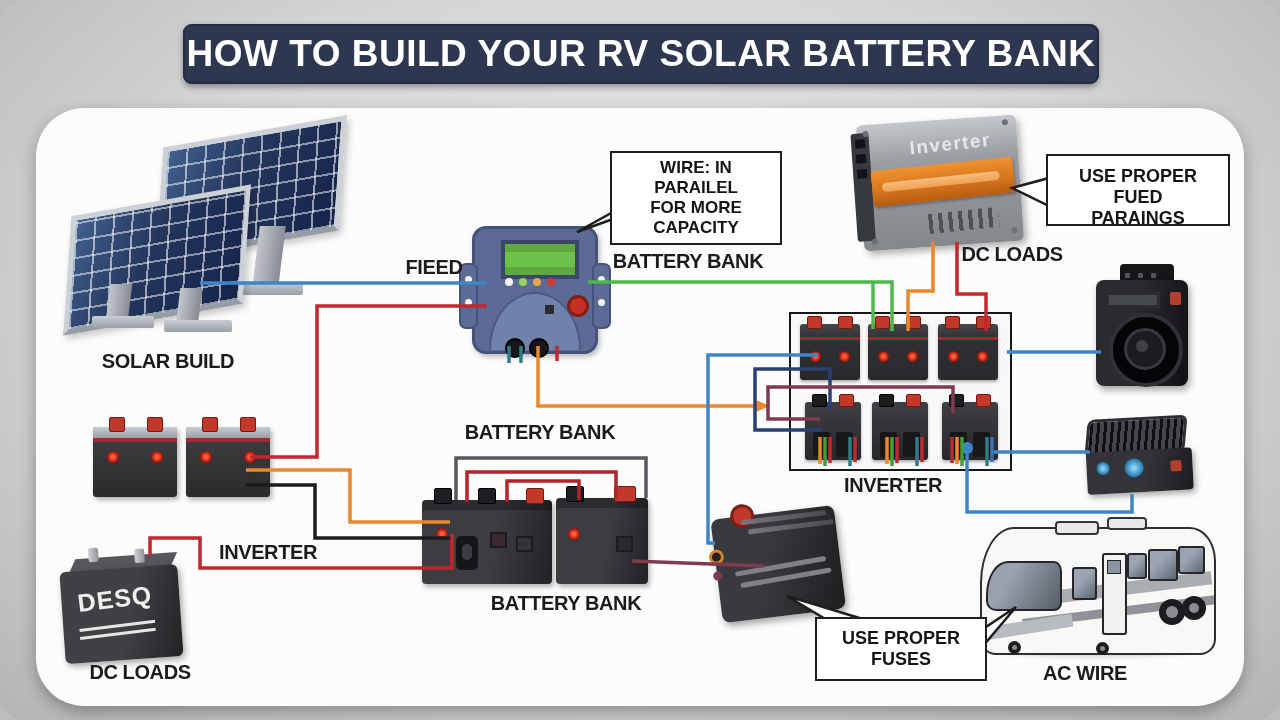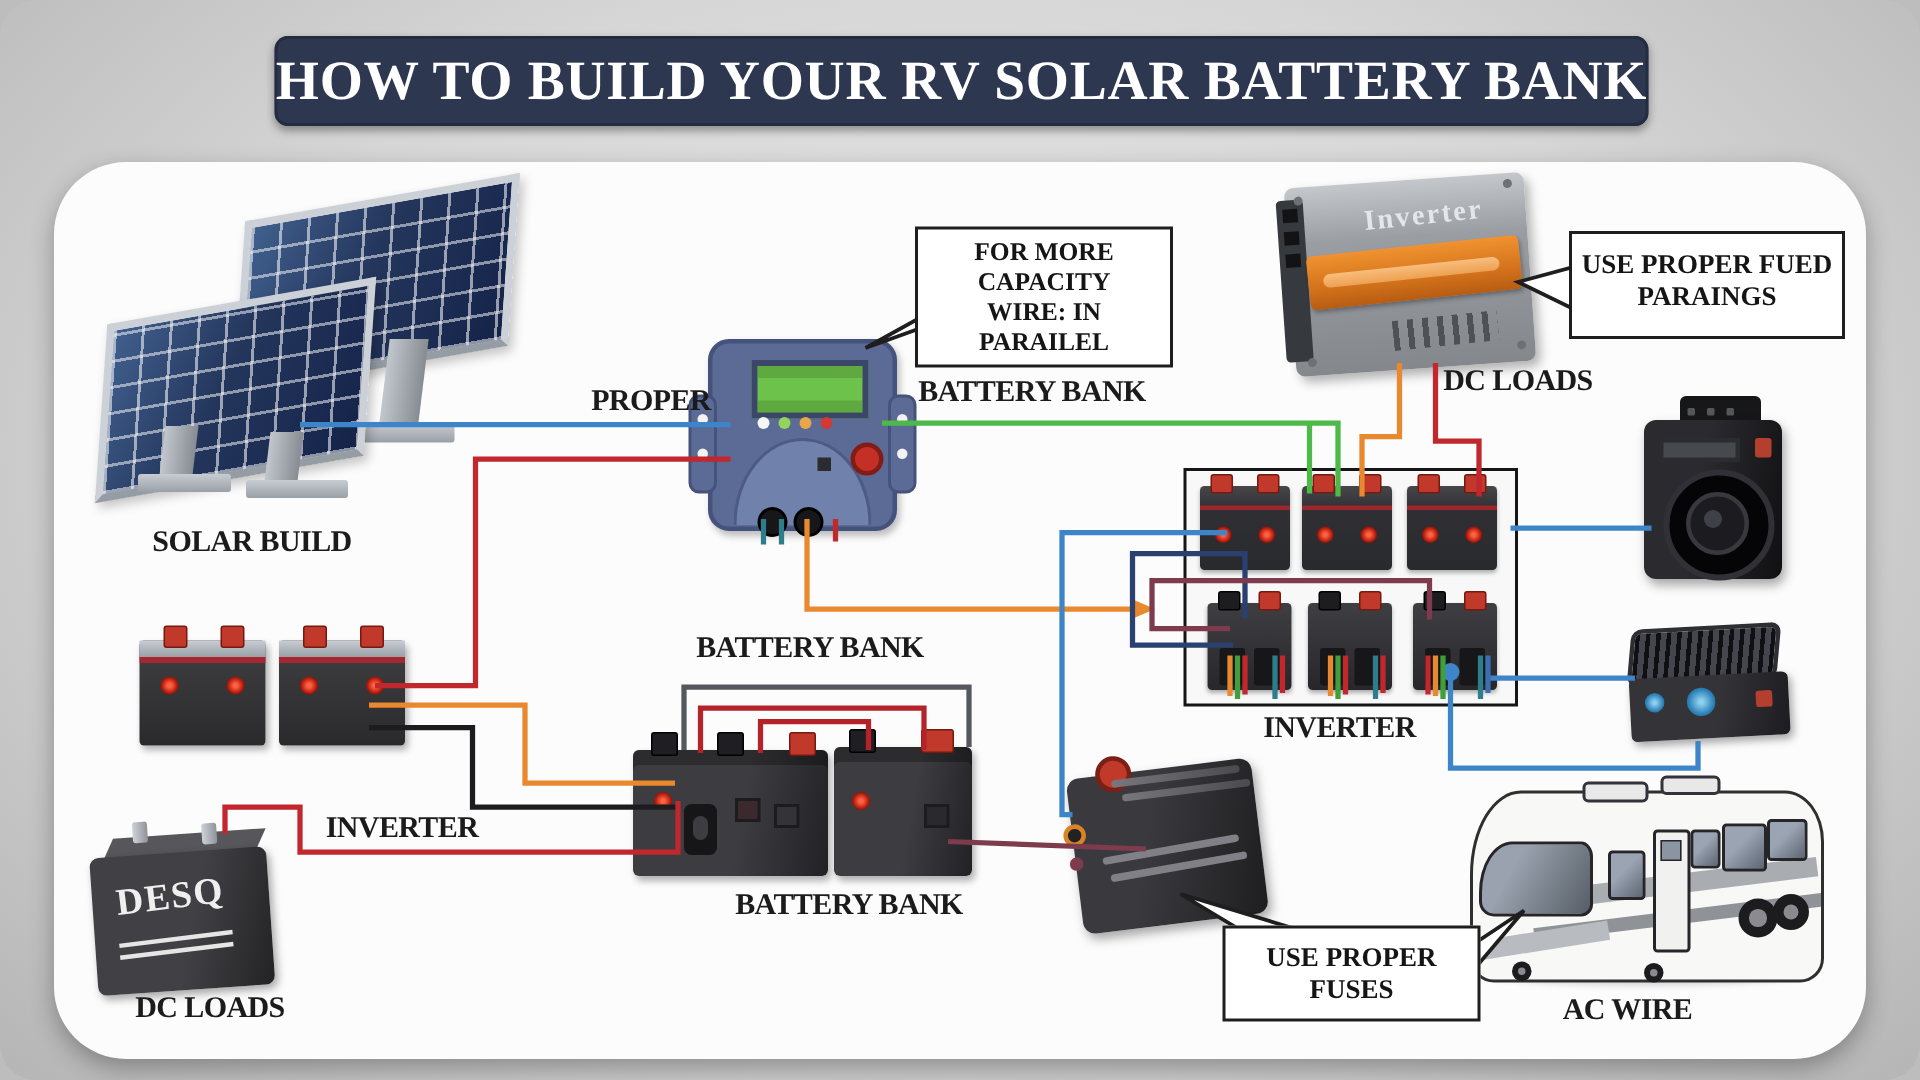--- a/index.html
+++ b/index.html
@@ -1,18 +1,18 @@
 <!DOCTYPE html>
 <html><head>
 <meta charset="utf-8">
 <style>
   html,body{margin:0;padding:0;background:#bdbdbd;}
   .stage{position:relative;width:1280px;height:720px;overflow:hidden;
     background:radial-gradient(ellipse at 50% 42%, #e9e9e9 0%, #d6d6d6 55%, #b5b5b5 100%);
-    font-family:Liberation Serif, serif;border-radius:24px;}
+    font-family:Liberation Sans, sans-serif;border-radius:24px;}
   .canvas{position:absolute;left:36px;top:108px;width:1208px;height:598px;background:#fcfcfc;
     border-radius:48px;box-shadow:0 6px 16px rgba(0,0,0,.30);z-index:1;}
   .titlebar{position:absolute;left:183px;top:24px;width:916px;height:60px;background:#2e3750;
     border-radius:9px;z-index:6;display:flex;align-items:center;justify-content:center;
     box-shadow:0 3px 6px rgba(0,0,0,.35), inset 0 0 0 2px #242c42;}
   .titlebar .t{color:#fff;font-size:37px;font-weight:bold;letter-spacing:.5px;white-space:nowrap;}
   .lbl{position:absolute;z-index:5;font-weight:bold;font-size:20px;color:#1b1b1b;
     letter-spacing:-.4px;white-space:nowrap;transform:translateX(-50%);}
   .callout{position:absolute;z-index:5;background:#fff;border:2.5px solid #1e1e1e;
     text-align:center;font-weight:bold;color:#151515;line-height:1.18;}
@@ -385,33 +385,33 @@
 
     <g fill="#ffffff" stroke="#1e1e1e" stroke-width="2.5">
       <polygon points="640,197 674,197 577,232"></polygon>
       <polygon points="1049,178 1049,206 1012,188"></polygon>
       <polygon points="827,620 866,620 787,596"></polygon>
       <polygon points="977,633 977,653 1016,607"></polygon>
     </g>
   </svg>
 
   <div class="callout" style="left:610px;top:151px;width:160px;padding:5px 4px;font-size:17px;">
+    <div>WIRE: IN PARAILEL</div>
     <div>FOR MORE CAPACITY</div>
-    <div>WIRE: IN PARAILEL</div>
   </div>
   <div class="callout" style="left:815px;top:617px;width:160px;padding:9px 4px;font-size:18px;">
     <div>USE PROPER FUSES</div>
   </div>
   <div class="callout" style="left:1046px;top:154px;width:172px;height:58px;padding:10px 4px 0;font-size:18px;">
     <div>USE PROPER FUED</div>
     <div>PARAINGS</div>
   </div>
 
   <div class="lbl" style="left:168px;top:350px;">SOLAR BUILD</div>
-  <div class="lbl" style="left:434px;top:256px;">PROPER</div>
+  <div class="lbl" style="left:434px;top:256px;">FIEED</div>
   <div class="lbl" style="left:688px;top:250px;">BATTERY BANK</div>
   <div class="lbl" style="left:1012px;top:243px;">DC LOADS</div>
   <div class="lbl" style="left:893px;top:474px;">INVERTER</div>
   <div class="lbl" style="left:540px;top:421px;">BATTERY BANK</div>
   <div class="lbl" style="left:566px;top:592px;">BATTERY BANK</div>
   <div class="lbl" style="left:268px;top:541px;">INVERTER</div>
   <div class="lbl" style="left:140px;top:661px;">DC LOADS</div>
   <div class="lbl" style="left:1085px;top:662px;">AC WIRE</div>
 
 </div>

